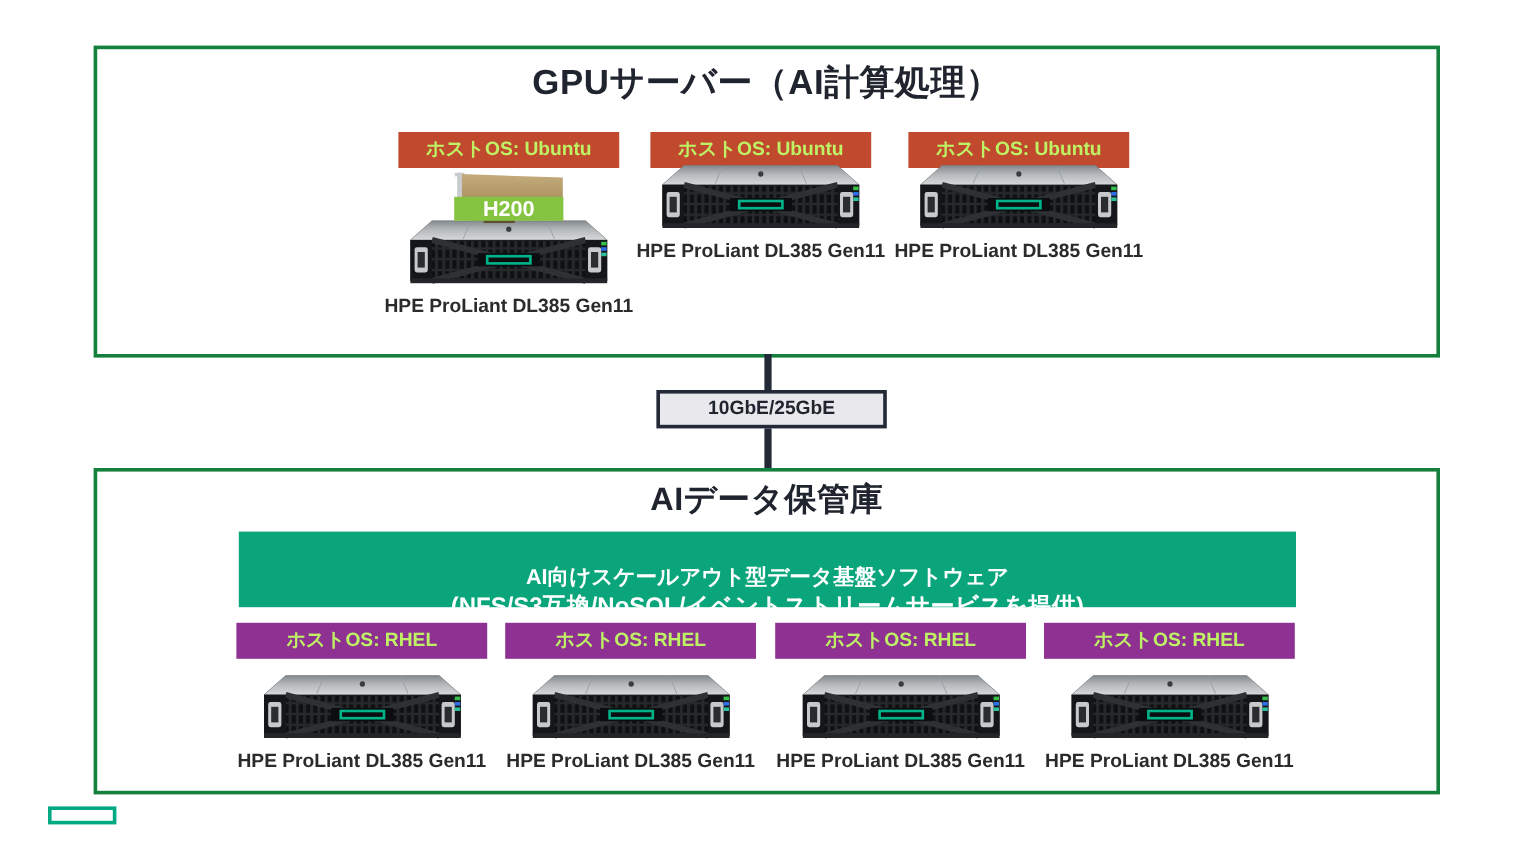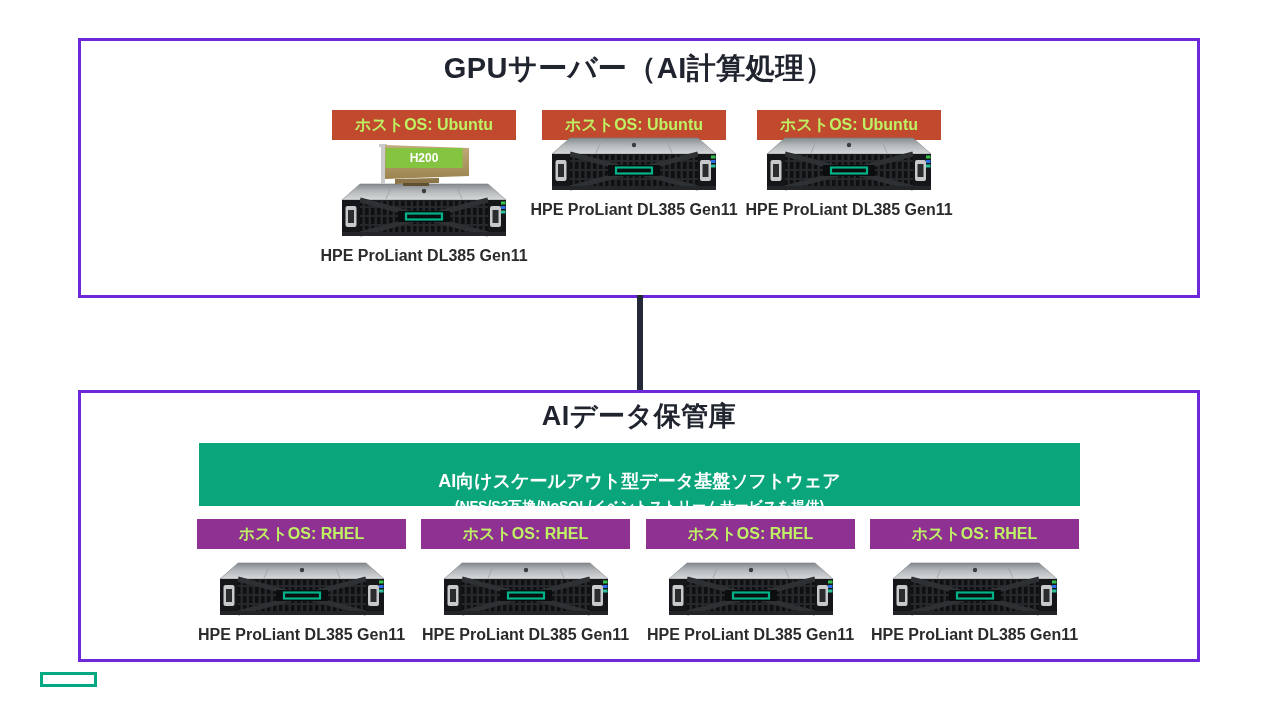--- a/index.html
+++ b/index.html
@@ -2,21 +2,21 @@
 <html><head>
 <meta charset="utf-8">
 <style>
   html,body{margin:0;padding:0;background:#ffffff;}
   .slide{
     position:relative;width:1280px;height:720px;overflow:hidden;background:#ffffff;
     font-family:"Liberation Sans","DejaVu Sans",sans-serif;
   }
   .outer-box{
     position:absolute;left:78px;width:1116px;background:#ffffff;
-    border:3px solid #6d28d9;box-sizing:content-box;
+    border:3px solid #15803d;box-sizing:content-box;
   }
   .top-box{top:38px;height:254px;}
   .bottom-box{top:390px;height:266px;}
   .box-title{
     width:100%;text-align:center;font-weight:bold;color:#20242E;
     letter-spacing:0.5px;
   }
   .top-box .box-title{font-size:29px;padding-top:8px;}
   .bottom-box .box-title{font-size:27px;padding-top:5px;}
 
@@ -27,22 +27,22 @@
   .os-label{
     width:100%;height:30px;line-height:30px;text-align:center;
     color:#bef264;font-weight:bold;font-size:16px;white-space:nowrap;
   }
   .os-ubuntu{background:#C1492E;}
   .os-rhel{background:#8E3192;}
 
   .gpu-wrap{position:relative;width:130px;height:44px;margin-top:2px;}
   .gpu-card-svg{position:absolute;left:0;top:0;width:130px;height:44px;}
   .gpu-label{
-    position:absolute;top:6px;left:50%;transform:translateX(-50%);
-    background:#85C441;color:#ffffff;font-weight:bold;font-size:12px;
+    position:absolute;top:22px;left:50%;transform:translateX(-50%);
+    background:#85C441;color:#ffffff;font-weight:bold;font-size:18px;
     line-height:20px;padding:0 24px;white-space:nowrap;
   }
   .server-svg{width:180px;height:58px;}
   .gpu-col .server-svg{margin-top:-6px;}
   .st-col .server-svg{margin-top:10px;}
   .server-caption{
     margin-top:9px;font-size:16px;font-weight:bold;color:#2b2b2b;white-space:nowrap;
   }
 
   
@@ -52,21 +52,21 @@
     background:#E9E9ED;border:3px solid #232936;box-sizing:content-box;
     text-align:center;font-weight:bold;font-size:16px;color:#20242E;
   }
 
   
   .sw-banner{
     position:absolute;left:118px;top:50px;width:881px;height:63px;
     background:#0AA57B;color:#ffffff;text-align:center;font-weight:bold;
   }
   .sw-banner .line1{font-size:18px;padding-top:7px;line-height:25px;margin-top:19px;}
-  .sw-banner .line2{font-size:14px;line-height:25px;}
+  .sw-banner .line2{font-size:20px;line-height:25px;}
 
   
   .hpe-logo{
     position:absolute;left:40px;top:672px;width:51px;height:9px;
     border:3px solid #01A982;background:#ffffff;
   }
   .defs-holder{position:absolute;width:0;height:0;overflow:hidden;}
 </style>
 </head>
 <body>
@@ -180,20 +180,21 @@
         <rect x="167" y="21.5" width="4.5" height="3" fill="#35c24a"></rect>
         <rect x="167" y="26" width="4.5" height="3" fill="#2e6fe8"></rect>
         <rect x="167" y="30.5" width="4.5" height="3" fill="#2bbf9a"></rect>
         <rect x="8" y="52" width="164" height="4" fill="#232528"></rect>
       </svg>
       <div class="server-caption">HPE ProLiant DL385 Gen11</div>
     </div>
   </div>
 
   <div class="connector-line"></div>
+  <div class="link-box">10GbE/25GbE</div>
 
   <div class="outer-box bottom-box">
     <div class="box-title">AIデータ保管庫</div>
 
     <div class="sw-banner">
       <div class="line1">AI向けスケールアウト型データ基盤ソフトウェア</div>
       <div class="line2">(NFS/S3互換/NoSQL/イベントストリームサービスを提供)</div>
     </div>
 
     <div class="server-col st-col" style="left:116px;">

